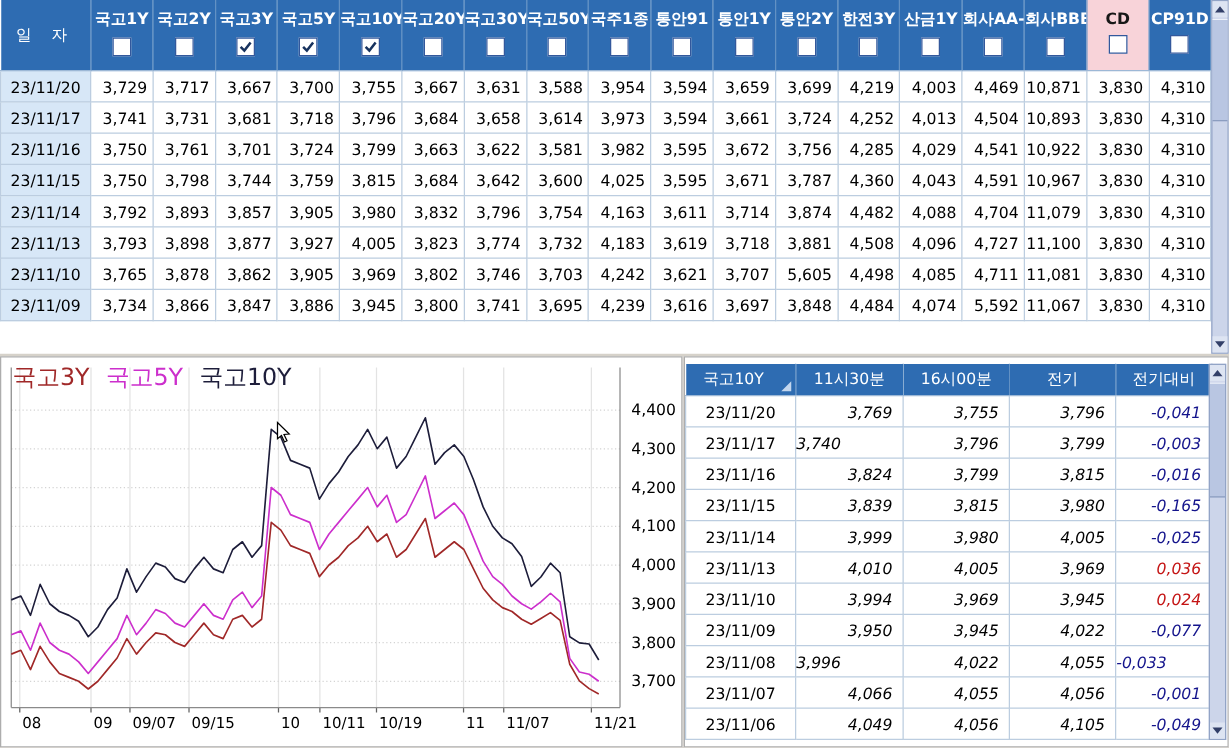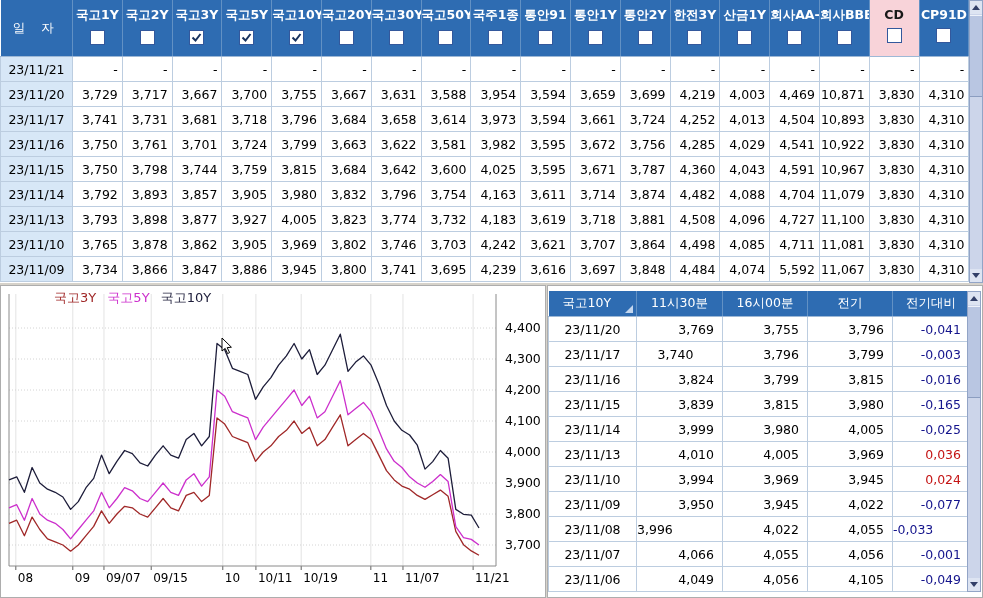--- a/index.html
+++ b/index.html
@@ -41,39 +41,39 @@
   .tri-up { width:0; height:0; border-left:4px solid transparent; border-right:4px solid transparent;
     border-bottom:5px solid #323f68; margin:4px auto 0 auto; }
   .tri-dn { width:0; height:0; border-left:4px solid transparent; border-right:4px solid transparent;
     border-top:5px solid #323f68; margin:4px auto 0 auto; }
   .sb-thumb { position:absolute; left:0; width:12px; background:#b9c6e2; border-top:1px solid #eef2fa; border-bottom:1px solid #8b9dc0; }
   
   .chart-panel {
     position:absolute; left:0; top:285px; width:546px; height:313px;
     background:#fff; border:1px solid #adadad; box-sizing:border-box;
   }
-  .legend { position:absolute; left:9px; top:3px; font-size:13px; white-space:nowrap; z-index:3;margin-left:44px; }
+  .legend { position:absolute; left:9px; top:3px; font-size:19px; white-space:nowrap; z-index:3; }
   .legend span { margin-right:7px; }
   .chart-svg { position:absolute; left:0; top:0; }
   
   .right-panel {
     position:absolute; left:547px; top:285px; width:436px; height:313px;
     background:#fff; border:1px solid #adadad; box-sizing:border-box;
   }
   .rt { position:absolute; left:0px; top:5px; width:421px; }
   .rt th {
     background:#2e6cb2; color:#fff; font-weight:normal; font-size:12.5px;
     border-right:1px solid #6291c4; border-bottom:1px solid #9db8d6;
     height:25px; padding:0; text-align:center; position:relative;
   }
   .rt th.key-h { text-align:left; padding-left:14px; }
   .sort-tri { position:absolute; right:3px; bottom:3px; width:0; height:0;
     border-left:8px solid transparent; border-bottom:8px solid #c3d6ee; }
   .rt td { height:24px; border:1px solid #bccde0; padding:0; background:#fff; }
-  .rt td.num-c { padding-right:8px; }
+  .rt td.num-c { padding-right:8px;font-style:italic; }
   .rt td.chg-neg { color:#14148c; }
   .rt td.chg-pos { color:#c41414; }
 </style>
 </head>
 <body>
 
 <div class="stage">
 
   <div class="top-panel">
     <table class="top-table">
@@ -182,41 +182,20 @@
               <div class="hlabel">CD</div>
               <div class="checkbox"></div>
             </th>
             <th>
               <div class="hlabel">CP91D</div>
               <div class="checkbox"></div>
             </th>
           </tr>
       </thead>
       <tbody id="top-tbody">
-          <tr>
-            <td class="date-c">23/11/21</td>
-            <td class="num-c">-</td>
-            <td class="num-c">-</td>
-            <td class="num-c">-</td>
-            <td class="num-c">-</td>
-            <td class="num-c">-</td>
-            <td class="num-c">-</td>
-            <td class="num-c">-</td>
-            <td class="num-c">-</td>
-            <td class="num-c">-</td>
-            <td class="num-c">-</td>
-            <td class="num-c">-</td>
-            <td class="num-c">-</td>
-            <td class="num-c">-</td>
-            <td class="num-c">-</td>
-            <td class="num-c">-</td>
-            <td class="num-c">-</td>
-            <td class="num-c">-</td>
-            <td class="num-c">-</td>
-          </tr>
           <tr>
             <td class="date-c">23/11/20</td>
             <td class="num-c">3,729</td>
             <td class="num-c">3,717</td>
             <td class="num-c">3,667</td>
             <td class="num-c">3,700</td>
             <td class="num-c">3,755</td>
             <td class="num-c">3,667</td>
             <td class="num-c">3,631</td>
             <td class="num-c">3,588</td>
@@ -342,21 +321,21 @@
             <td class="num-c">3,878</td>
             <td class="num-c">3,862</td>
             <td class="num-c">3,905</td>
             <td class="num-c">3,969</td>
             <td class="num-c">3,802</td>
             <td class="num-c">3,746</td>
             <td class="num-c">3,703</td>
             <td class="num-c">4,242</td>
             <td class="num-c">3,621</td>
             <td class="num-c">3,707</td>
-            <td class="num-c">3,864</td>
+            <td class="num-c">5,605</td>
             <td class="num-c">4,498</td>
             <td class="num-c">4,085</td>
             <td class="num-c">4,711</td>
             <td class="num-c">11,081</td>
             <td class="num-c">3,830</td>
             <td class="num-c">4,310</td>
           </tr>
           <tr>
             <td class="date-c">23/11/09</td>
             <td class="num-c">3,734</td>
@@ -478,21 +457,21 @@
       <tbody id="rt-tbody">
           <tr>
             <td class="date-c">23/11/20</td>
             <td class="num-c" style="text-align: right;">3,769</td>
             <td class="num-c" style="text-align: right;">3,755</td>
             <td class="num-c" style="text-align: right;">3,796</td>
             <td class="num-c chg-neg" style="text-align: right;">-0,041</td>
           </tr>
           <tr>
             <td class="date-c">23/11/17</td>
-            <td class="num-c" style="text-align: center;">3,740</td>
+            <td class="num-c" style="text-align: left;">3,740</td>
             <td class="num-c" style="text-align: right;">3,796</td>
             <td class="num-c" style="text-align: right;">3,799</td>
             <td class="num-c chg-neg" style="text-align: right;">-0,003</td>
           </tr>
           <tr>
             <td class="date-c">23/11/16</td>
             <td class="num-c" style="text-align: right;">3,824</td>
             <td class="num-c" style="text-align: right;">3,799</td>
             <td class="num-c" style="text-align: right;">3,815</td>
             <td class="num-c chg-neg" style="text-align: right;">-0,016</td>

